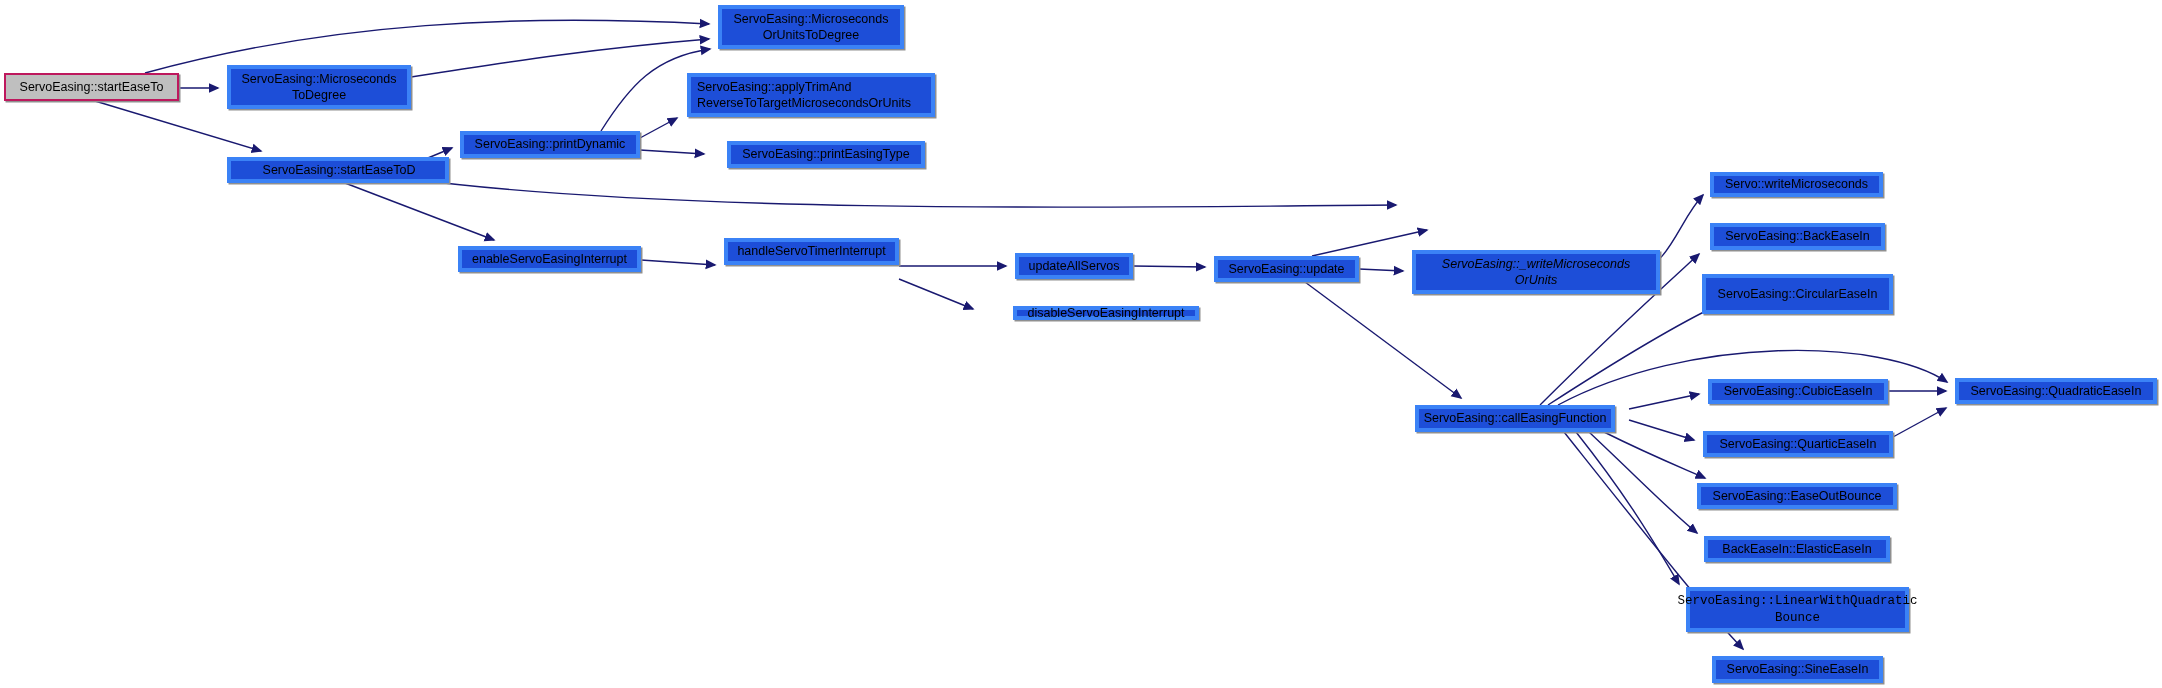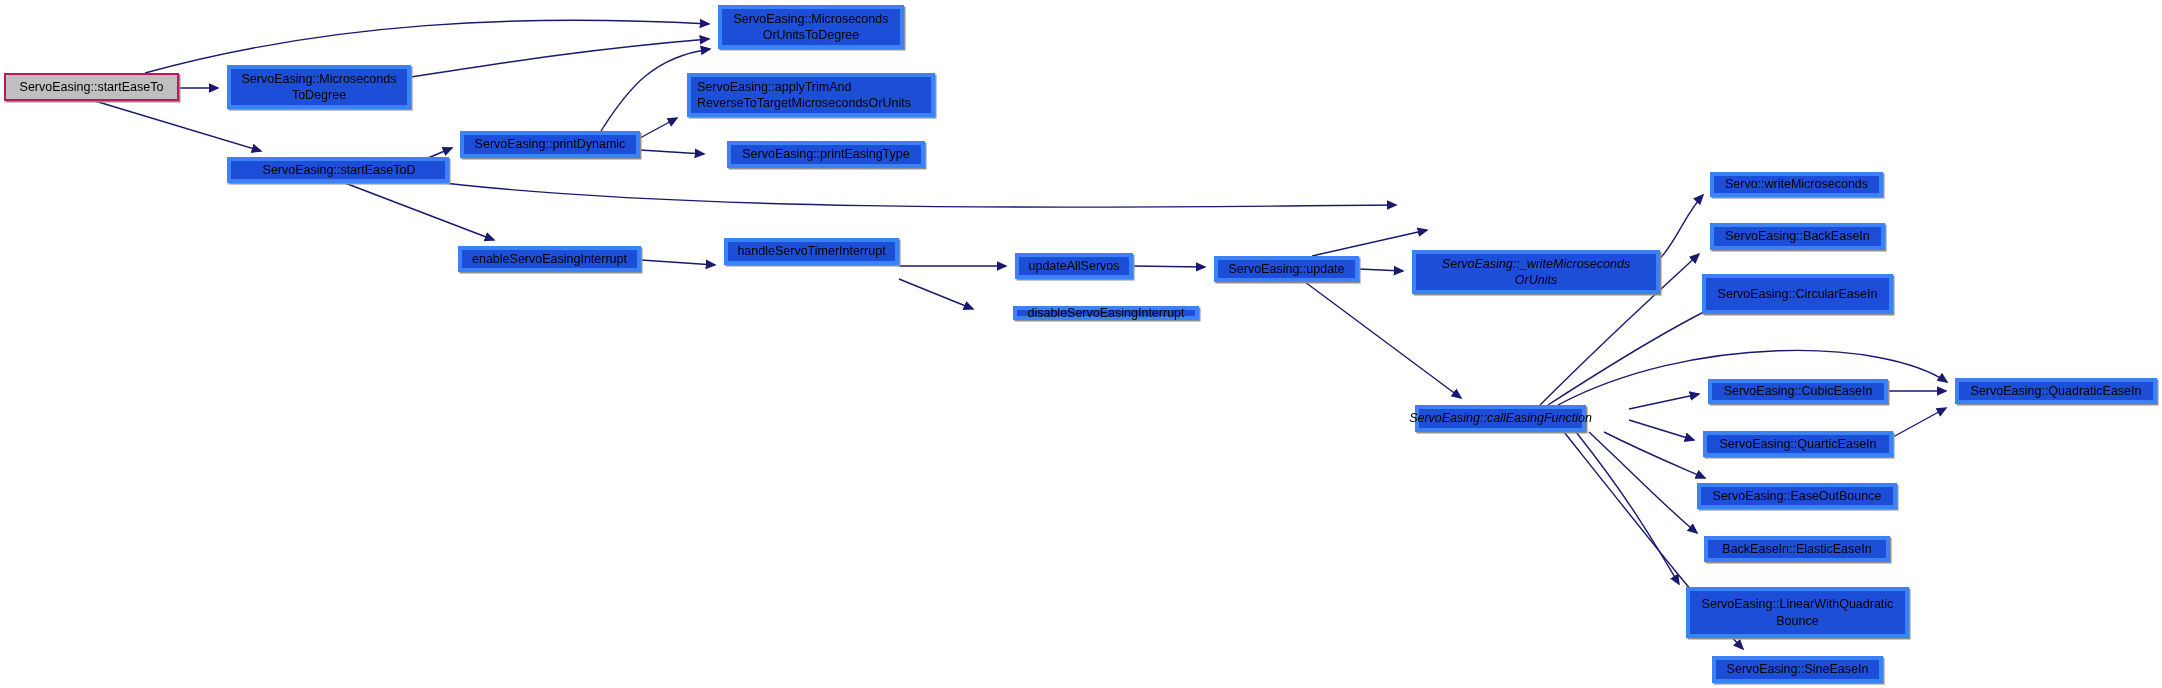--- a/index.html
+++ b/index.html
@@ -108,22 +108,22 @@
     <div class="node" style="left: 458px; top: 246px; width: 183px; height: 26px;">enableServoEasingInterrupt</div>
     <div class="node" style="left: 724px; top: 238px; width: 175px; height: 27px;">handleServoTimerInterrupt</div>
     <div class="node" style="left: 1015px; top: 253px; width: 118px; height: 26px;">updateAllServos</div>
     <div class="node" style="left: 982px; top: 306px; width: 186px; height: 14px; margin-left: 31px;">disableServoEasingInterrupt</div>
     <div class="node" style="left: 1214px; top: 256px; width: 145px; height: 26px;">ServoEasing::update</div>
     <div class="node" style="left: 1412px; top: 250px; width: 248px; height: 44px; font-style: italic;">ServoEasing::_writeMicroseconds
 OrUnits</div>
     <div class="node" style="left: 1710px; top: 172px; width: 173px; height: 25px;">Servo::writeMicroseconds</div>
     <div class="node" style="left: 1710px; top: 223px; width: 175px; height: 27px;">ServoEasing::BackEaseIn</div>
     <div class="node" style="left: 1702px; top: 274px; width: 191px; height: 40px;">ServoEasing::CircularEaseIn</div>
-    <div class="node" style="left: 1415px; top: 405px; width: 171px; height: 27px; font-style: italic;">ServoEasing::callEasingFunction</div>
+    <div class="node" style="left: 1415px; top: 405px; width: 200px; height: 27px;">ServoEasing::callEasingFunction</div>
     <div class="node" style="left: 1708px; top: 379px; width: 180px; height: 25px;">ServoEasing::CubicEaseIn</div>
     <div class="node" style="left: 1955px; top: 378px; width: 202px; height: 26px;">ServoEasing::QuadraticEaseIn</div>
     <div class="node" style="left: 1703px; top: 431px; width: 190px; height: 26px;">ServoEasing::QuarticEaseIn</div>
     <div class="node" style="left: 1697px; top: 483px; width: 200px; height: 26px;">ServoEasing::EaseOutBounce</div>
     <div class="node" style="left: 1704px; top: 536px; width: 186px; height: 26px;">BackEaseIn::ElasticEaseIn</div>
-    <div class="node" style="left: 1686px; top: 587px; width: 223px; height: 51px;">ServoEasing::LinearWithQuadratic
+    <div class="node" style="left: 1686px; top: 587px; width: 223px; height: 45px; font-family: Liberation Mono, monospace;">ServoEasing::LinearWithQuadratic
 Bounce</div>
     <div class="node" style="left: 1712px; top: 656px; width: 171px; height: 27px; text-align: center;">ServoEasing::SineEaseIn</div>
   </div>
 
 </body></html>

